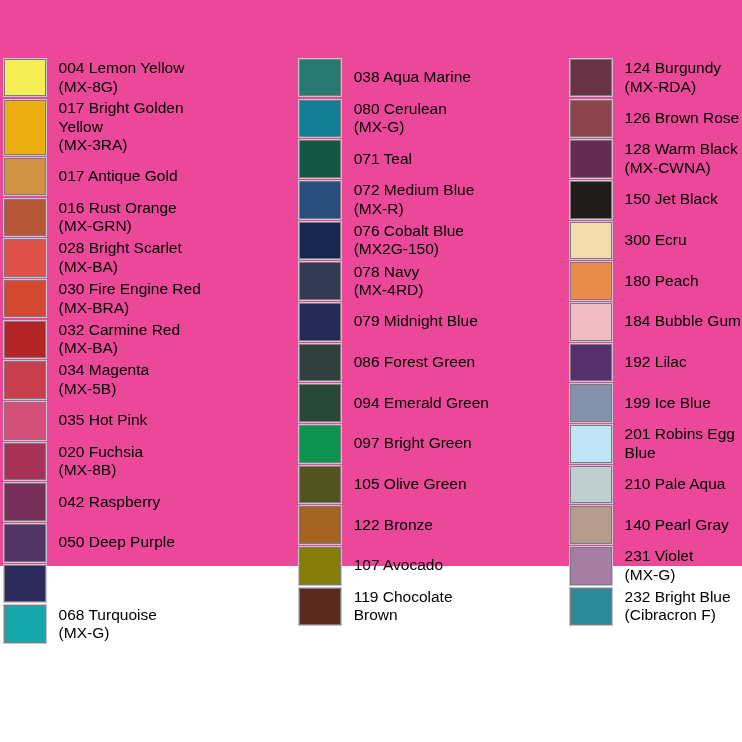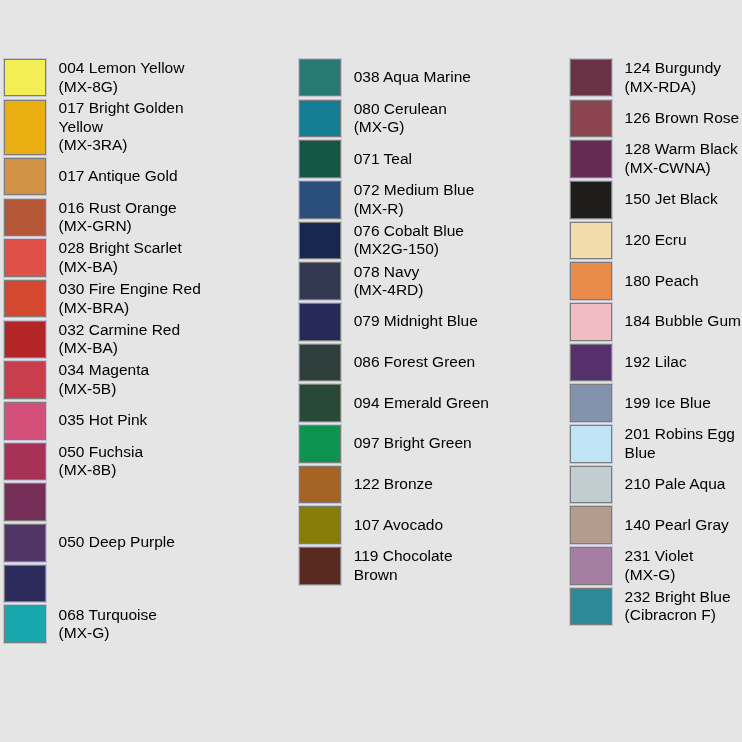--- a/index.html
+++ b/index.html
@@ -1,20 +1,20 @@
 <!DOCTYPE html>
 <html><head>
 <meta charset="utf-8">
 <title>Color Chart</title>
 <style>
 html,body{margin:0;padding:0;}
 body{width:742px;height:742px;background:#fff;
  font-family:"Liberation Sans",sans-serif;
  font-size:15.5px;color:#000;overflow:hidden;}
-#sheet{position:relative;width:742px;height:742px;background:#e5e5e5;text-decoration:underline;}
+#sheet{position:relative;width:742px;height:566px;background:#ec4899;text-decoration:underline;}
 .col{position:absolute;top:57.9px;}
 #column-1{left:2.6px;}
 #column-2{left:297.7px;}
 #column-3{left:568.6px;}
 .row{display:flex;align-items:stretch;min-height:39.6px;margin-bottom:1.088px;}
 .sw{flex:0 0 auto;width:42px;box-sizing:border-box;border:1px solid #7c7c7c;
  box-shadow:0 0 0 1px #c4c4d2;margin:1px;}
 .lbl{width:144px;margin-left:12px;line-height:18.55px;align-self:center;padding:0.8px 0;}
 </style>
 </head>
@@ -53,24 +53,25 @@
   <div class="row">
         <div class="sw" style="background-color: rgb(200, 62, 77);"></div>
         <div class="lbl"><span class="nm">034 Magenta</span><br><span class="code">(MX-5B)</span></div>
       </div>
   <div class="row">
         <div class="sw" style="background-color: rgb(212, 79, 121);"></div>
         <div class="lbl"><span class="nm">035 Hot Pink</span></div>
       </div>
   <div class="row">
         <div class="sw" style="background-color: rgb(168, 49, 88);"></div>
-        <div class="lbl"><span class="nm">050 Fuchsia</span><br><span class="code">(MX-8B)</span></div>
+        <div class="lbl"><span class="nm">020 Fuchsia</span><br><span class="code">(MX-8B)</span></div>
       </div>
   <div class="row">
         <div class="sw" style="background-color: rgb(117, 46, 88);"></div>
+        <div class="lbl"><span class="nm">042 Raspberry</span></div>
       </div>
   <div class="row">
         <div class="sw" style="background-color: rgb(80, 53, 102);"></div>
         <div class="lbl"><span class="nm">050 Deep Purple</span></div>
       </div>
   <div class="row">
         <div class="sw" style="background-color: rgb(45, 43, 92);"></div>
       </div>
   <div class="row">
         <div class="sw" style="background-color: rgb(22, 168, 172);"></div>
@@ -112,20 +113,24 @@
       </div>
   <div class="row">
         <div class="sw" style="background-color: rgb(39, 73, 54);"></div>
         <div class="lbl"><span class="nm">094 Emerald Green</span></div>
       </div>
   <div class="row">
         <div class="sw" style="background-color: rgb(12, 147, 77);"></div>
         <div class="lbl"><span class="nm">097 Bright Green</span></div>
       </div>
   <div class="row">
+        <div class="sw" style="background-color: rgb(82, 84, 31);"></div>
+        <div class="lbl"><span class="nm">105 Olive Green</span></div>
+      </div>
+  <div class="row">
         <div class="sw" style="background-color: rgb(166, 100, 36);"></div>
         <div class="lbl"><span class="nm">122 Bronze</span></div>
       </div>
   <div class="row">
         <div class="sw" style="background-color: rgb(135, 126, 9);"></div>
         <div class="lbl"><span class="nm">107 Avocado</span></div>
       </div>
   <div class="row">
         <div class="sw" style="background-color: rgb(90, 41, 32);"></div>
         <div class="lbl"><span class="nm">119 Chocolate Brown</span></div>
@@ -143,21 +148,21 @@
   <div class="row">
         <div class="sw" style="background-color: rgb(101, 43, 81);"></div>
         <div class="lbl"><span class="nm">128 Warm Black</span><br><span class="code">(MX-CWNA)</span></div>
       </div>
   <div class="row">
         <div class="sw" style="background-color: rgb(30, 29, 27);"></div>
         <div class="lbl"><span class="nm">150 Jet Black</span></div>
       </div>
   <div class="row">
         <div class="sw" style="background-color: rgb(243, 220, 172);"></div>
-        <div class="lbl"><span class="nm">120 Ecru</span></div>
+        <div class="lbl"><span class="nm">300 Ecru</span></div>
       </div>
   <div class="row">
         <div class="sw" style="background-color: rgb(232, 139, 75);"></div>
         <div class="lbl"><span class="nm">180 Peach</span></div>
       </div>
   <div class="row">
         <div class="sw" style="background-color: rgb(242, 188, 196);"></div>
         <div class="lbl"><span class="nm">184 Bubble Gum</span></div>
       </div>
   <div class="row">

